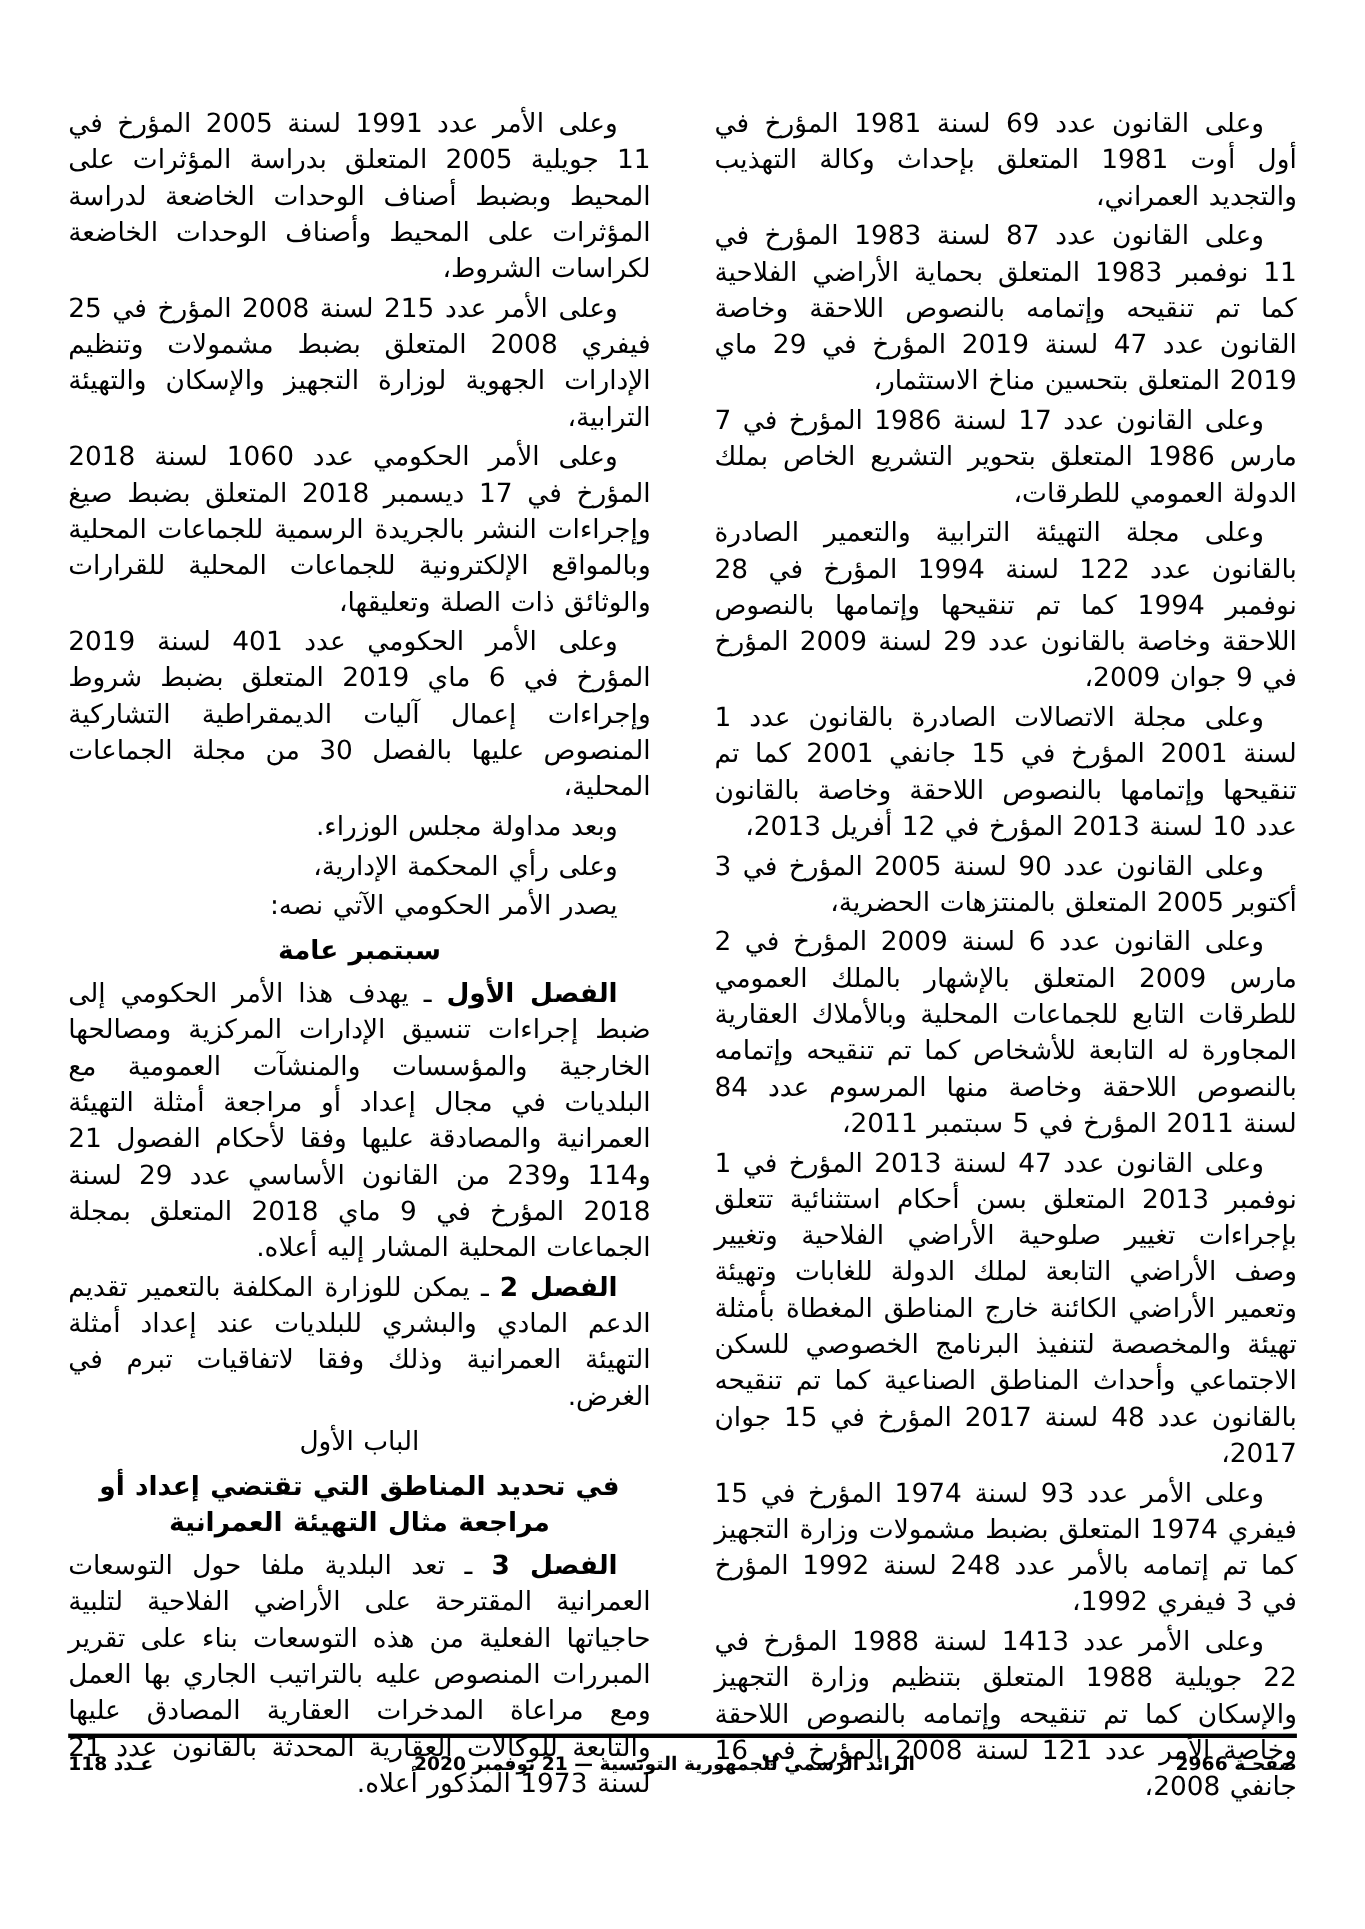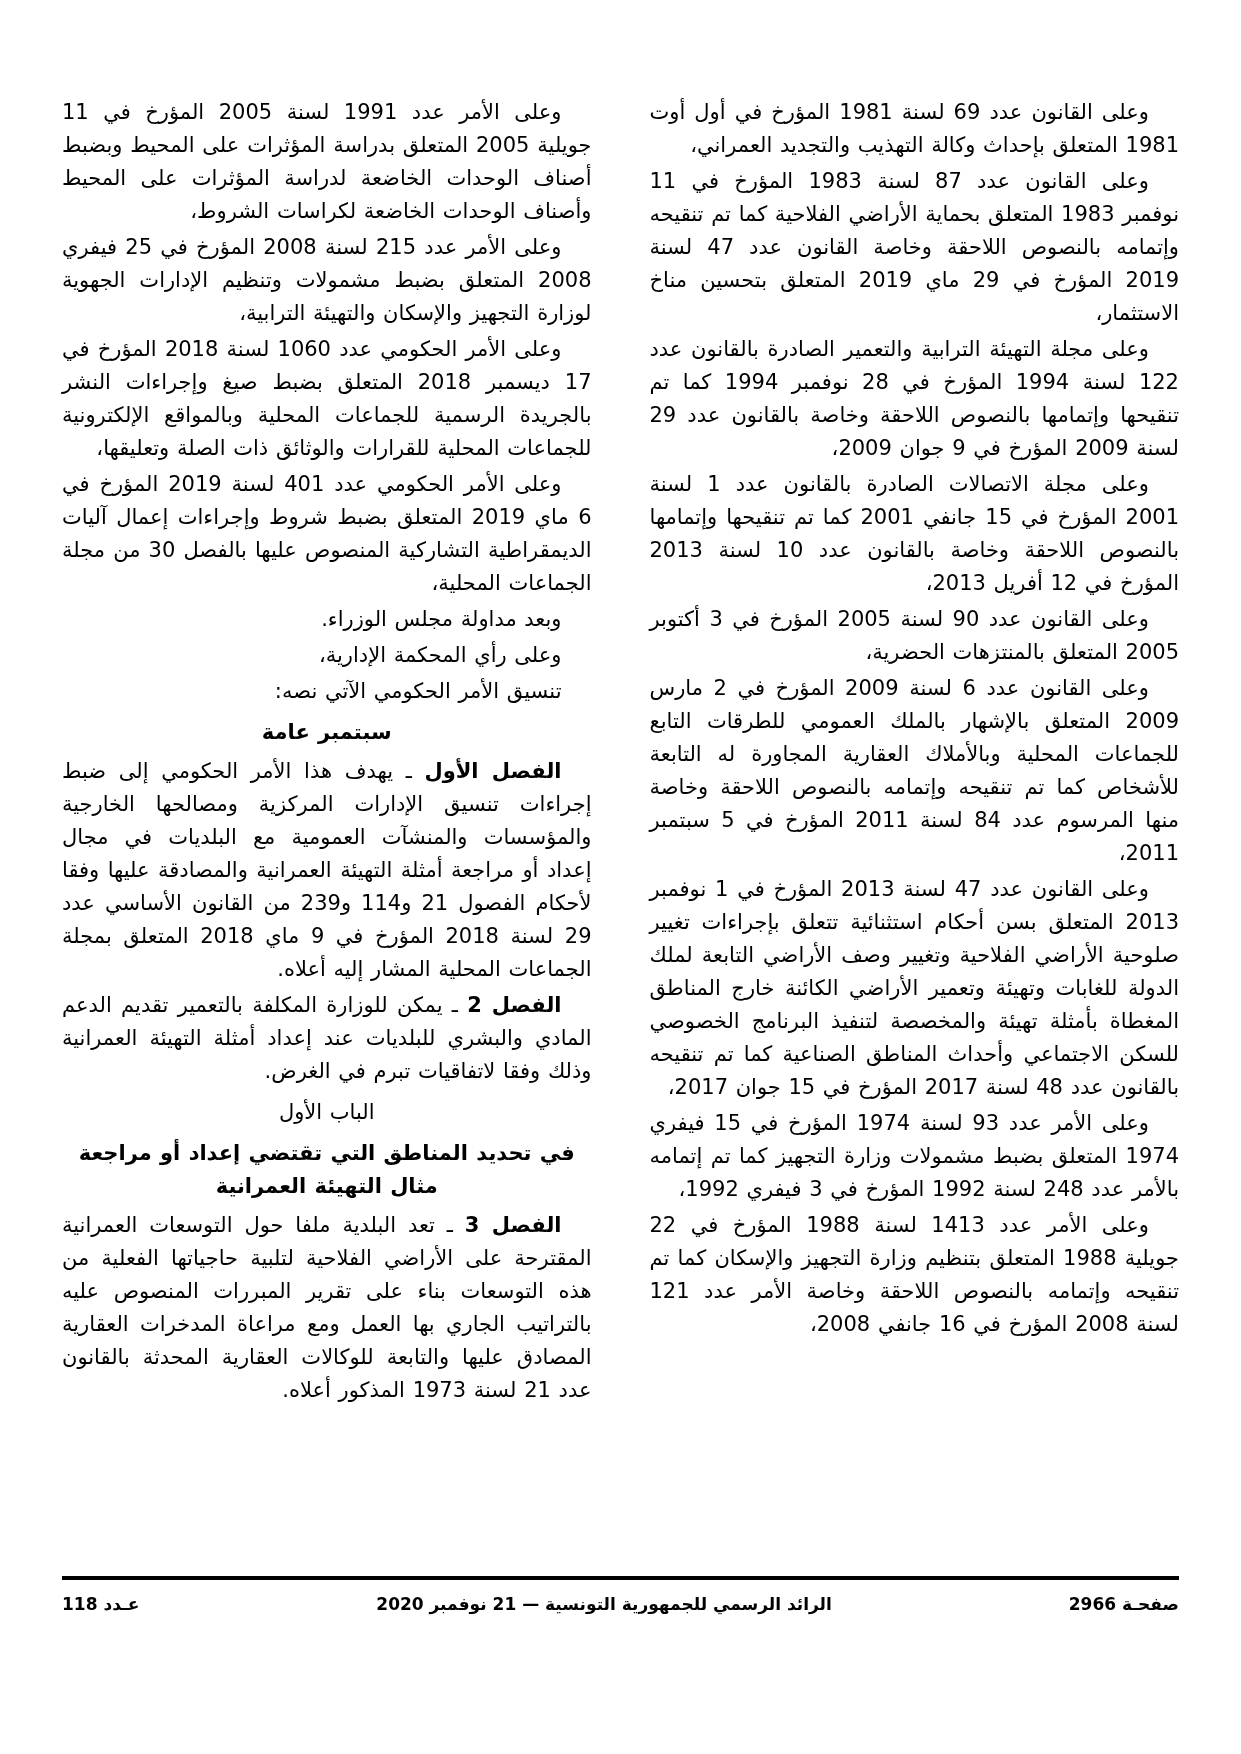--- a/index.html
+++ b/index.html
@@ -24,21 +24,21 @@
     display: flex;
     gap: 58px;
     align-items: flex-start;
   }
   .col {
     flex: 1 1 0;
     min-width: 0;
   }
   .col p {
     margin: 0 0 3px 0;
-    font-size: 21px;
+    font-size: 24px;
     line-height: 33px;
     text-align: justify;
     text-align-last: auto;
     word-spacing: 1px;
   }
   .col p.body {
     text-indent: 30px;
   }
   .col p.heading {
     text-align: center;
@@ -82,36 +82,37 @@
 </style>
 </head>
 <body>
 
 <div class="page">
 
   <div class="columns">
     <section class="col" id="col-right">
         <p class="body">وعلى القانون عدد 69 لسنة 1981 المؤرخ في أول أوت 1981 المتعلق بإحداث وكالة التهذيب والتجديد العمراني،</p>
         <p class="body">وعلى القانون عدد 87 لسنة 1983 المؤرخ في 11 نوفمبر 1983 المتعلق بحماية الأراضي الفلاحية كما تم تنقيحه وإتمامه بالنصوص اللاحقة وخاصة القانون عدد 47 لسنة 2019 المؤرخ في 29 ماي 2019 المتعلق بتحسين مناخ الاستثمار،</p>
+        <p class="body">وعلى القانون عدد 17 لسنة 1986 المؤرخ في 7 مارس 1986 المتعلق بتحوير التشريع الخاص بملك الدولة العمومي للطرقات،</p>
         <p class="body">وعلى مجلة التهيئة الترابية والتعمير الصادرة بالقانون عدد 122 لسنة 1994 المؤرخ في 28 نوفمبر 1994 كما تم تنقيحها وإتمامها بالنصوص اللاحقة وخاصة بالقانون عدد 29 لسنة 2009 المؤرخ في 9 جوان 2009،</p>
         <p class="body">وعلى مجلة الاتصالات الصادرة بالقانون عدد 1 لسنة 2001 المؤرخ في 15 جانفي 2001 كما تم تنقيحها وإتمامها بالنصوص اللاحقة وخاصة بالقانون عدد 10 لسنة 2013 المؤرخ في 12 أفريل 2013،</p>
         <p class="body">وعلى القانون عدد 90 لسنة 2005 المؤرخ في 3 أكتوبر 2005 المتعلق بالمنتزهات الحضرية،</p>
         <p class="body">وعلى القانون عدد 6 لسنة 2009 المؤرخ في 2 مارس 2009 المتعلق بالإشهار بالملك العمومي للطرقات التابع للجماعات المحلية وبالأملاك العقارية المجاورة له التابعة للأشخاص كما تم تنقيحه وإتمامه بالنصوص اللاحقة وخاصة منها المرسوم عدد 84 لسنة 2011 المؤرخ في 5 سبتمبر 2011،</p>
         <p class="body">وعلى القانون عدد 47 لسنة 2013 المؤرخ في 1 نوفمبر 2013 المتعلق بسن أحكام استثنائية تتعلق بإجراءات تغيير صلوحية الأراضي الفلاحية وتغيير وصف الأراضي التابعة لملك الدولة للغابات وتهيئة وتعمير الأراضي الكائنة خارج المناطق المغطاة بأمثلة تهيئة والمخصصة لتنفيذ البرنامج الخصوصي للسكن الاجتماعي وأحداث المناطق الصناعية كما تم تنقيحه بالقانون عدد 48 لسنة 2017 المؤرخ في 15 جوان 2017،</p>
         <p class="body">وعلى الأمر عدد 93 لسنة 1974 المؤرخ في 15 فيفري 1974 المتعلق بضبط مشمولات وزارة التجهيز كما تم إتمامه بالأمر عدد 248 لسنة 1992 المؤرخ في 3 فيفري 1992،</p>
         <p class="body">وعلى الأمر عدد 1413 لسنة 1988 المؤرخ في 22 جويلية 1988 المتعلق بتنظيم وزارة التجهيز والإسكان كما تم تنقيحه وإتمامه بالنصوص اللاحقة وخاصة الأمر عدد 121 لسنة 2008 المؤرخ في 16 جانفي 2008،</p>
       </section>
     <section class="col" id="col-left">
         <p class="body">وعلى الأمر عدد 1991 لسنة 2005 المؤرخ في 11 جويلية 2005 المتعلق بدراسة المؤثرات على المحيط وبضبط أصناف الوحدات الخاضعة لدراسة المؤثرات على المحيط وأصناف الوحدات الخاضعة لكراسات الشروط،</p>
         <p class="body">وعلى الأمر عدد 215 لسنة 2008 المؤرخ في 25 فيفري 2008 المتعلق بضبط مشمولات وتنظيم الإدارات الجهوية لوزارة التجهيز والإسكان والتهيئة الترابية،</p>
         <p class="body">وعلى الأمر الحكومي عدد 1060 لسنة 2018 المؤرخ في 17 ديسمبر 2018 المتعلق بضبط صيغ وإجراءات النشر بالجريدة الرسمية للجماعات المحلية وبالمواقع الإلكترونية للجماعات المحلية للقرارات والوثائق ذات الصلة وتعليقها،</p>
         <p class="body">وعلى الأمر الحكومي عدد 401 لسنة 2019 المؤرخ في 6 ماي 2019 المتعلق بضبط شروط وإجراءات إعمال آليات الديمقراطية التشاركية المنصوص عليها بالفصل 30 من مجلة الجماعات المحلية،</p>
         <p class="body">وبعد مداولة مجلس الوزراء.</p>
         <p class="body">وعلى رأي المحكمة الإدارية،</p>
-        <p class="body">تنسيق الأمر الحكومي الآتي نصه:</p>
+        <p class="body">يصدر الأمر الحكومي الآتي نصه:</p>
         <p class="heading">سبتمبر عامة</p>
         <p class="body"><b class="lead">الفصل الأول</b> ـ يهدف هذا الأمر الحكومي إلى ضبط إجراءات تنسيق الإدارات المركزية ومصالحها الخارجية والمؤسسات والمنشآت العمومية مع البلديات في مجال إعداد أو مراجعة أمثلة التهيئة العمرانية والمصادقة عليها وفقا لأحكام الفصول 21 و114 و239 من القانون الأساسي عدد 29 لسنة 2018 المؤرخ في 9 ماي 2018 المتعلق بمجلة الجماعات المحلية المشار إليه أعلاه.</p>
         <p class="body"><b class="lead">الفصل 2</b> ـ يمكن للوزارة المكلفة بالتعمير تقديم الدعم المادي والبشري للبلديات عند إعداد أمثلة التهيئة العمرانية وذلك وفقا لاتفاقيات تبرم في الغرض.</p>
         <p class="center">الباب الأول</p>
         <p class="heading">في تحديد المناطق التي تقتضي إعداد أو مراجعة مثال التهيئة العمرانية</p>
         <p class="body"><b class="lead">الفصل 3</b> ـ تعد البلدية ملفا حول التوسعات العمرانية المقترحة على الأراضي الفلاحية لتلبية حاجياتها الفعلية من هذه التوسعات بناء على تقرير المبررات المنصوص عليه بالتراتيب الجاري بها العمل ومع مراعاة المدخرات العقارية المصادق عليها والتابعة للوكالات العقارية المحدثة بالقانون عدد 21 لسنة 1973 المذكور أعلاه.</p>
       </section>
   </div>
 
   <footer class="page-footer">

